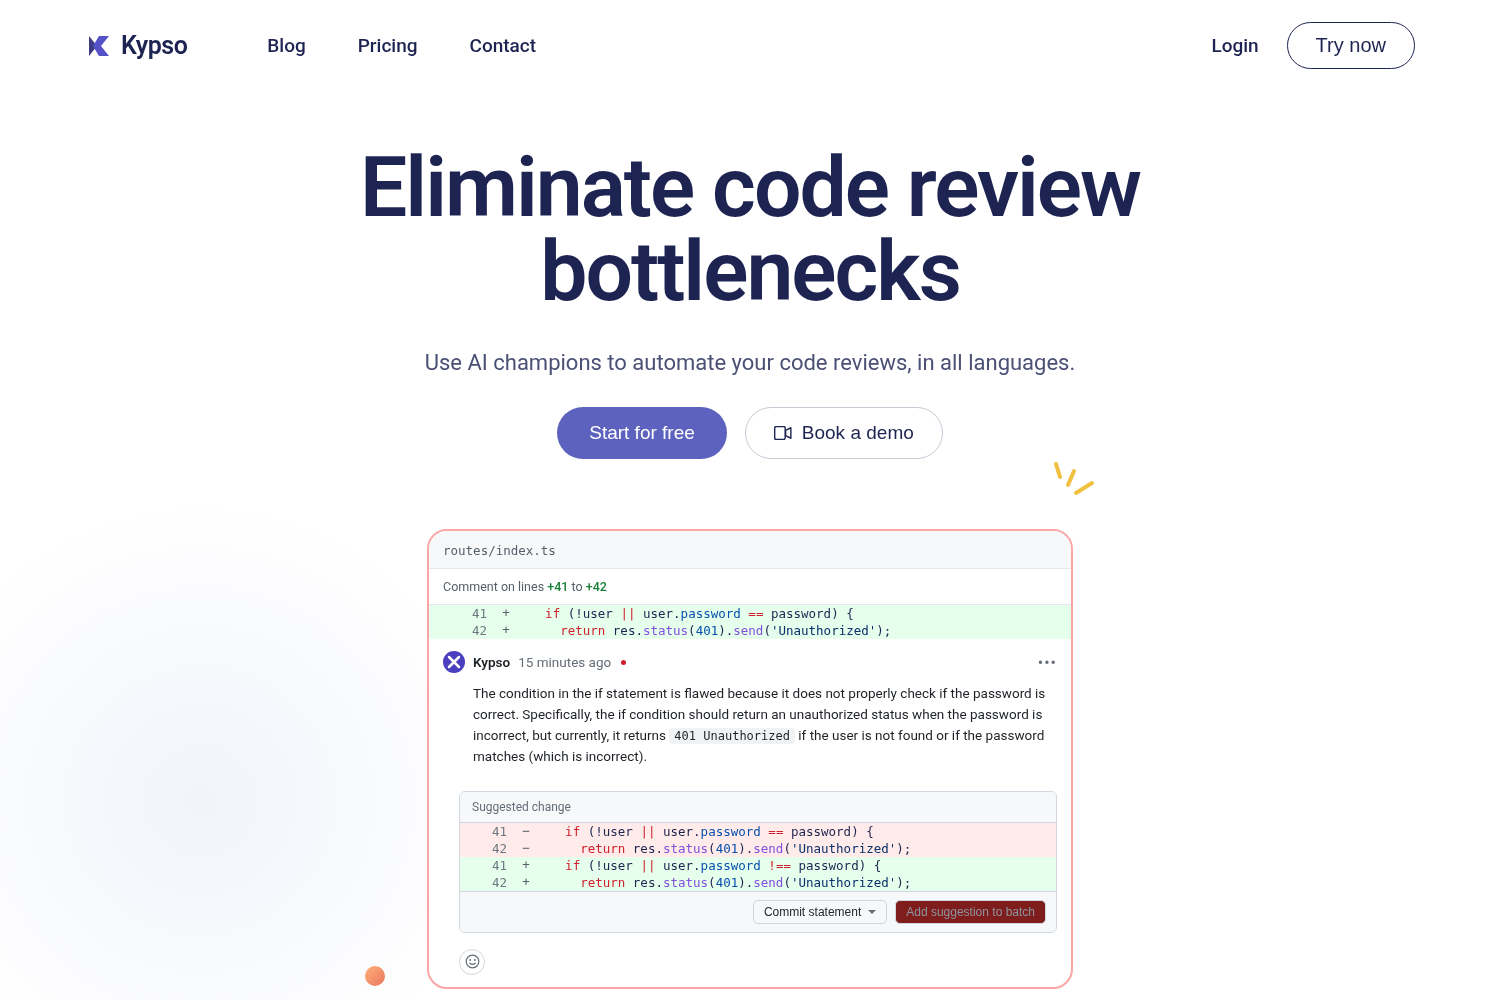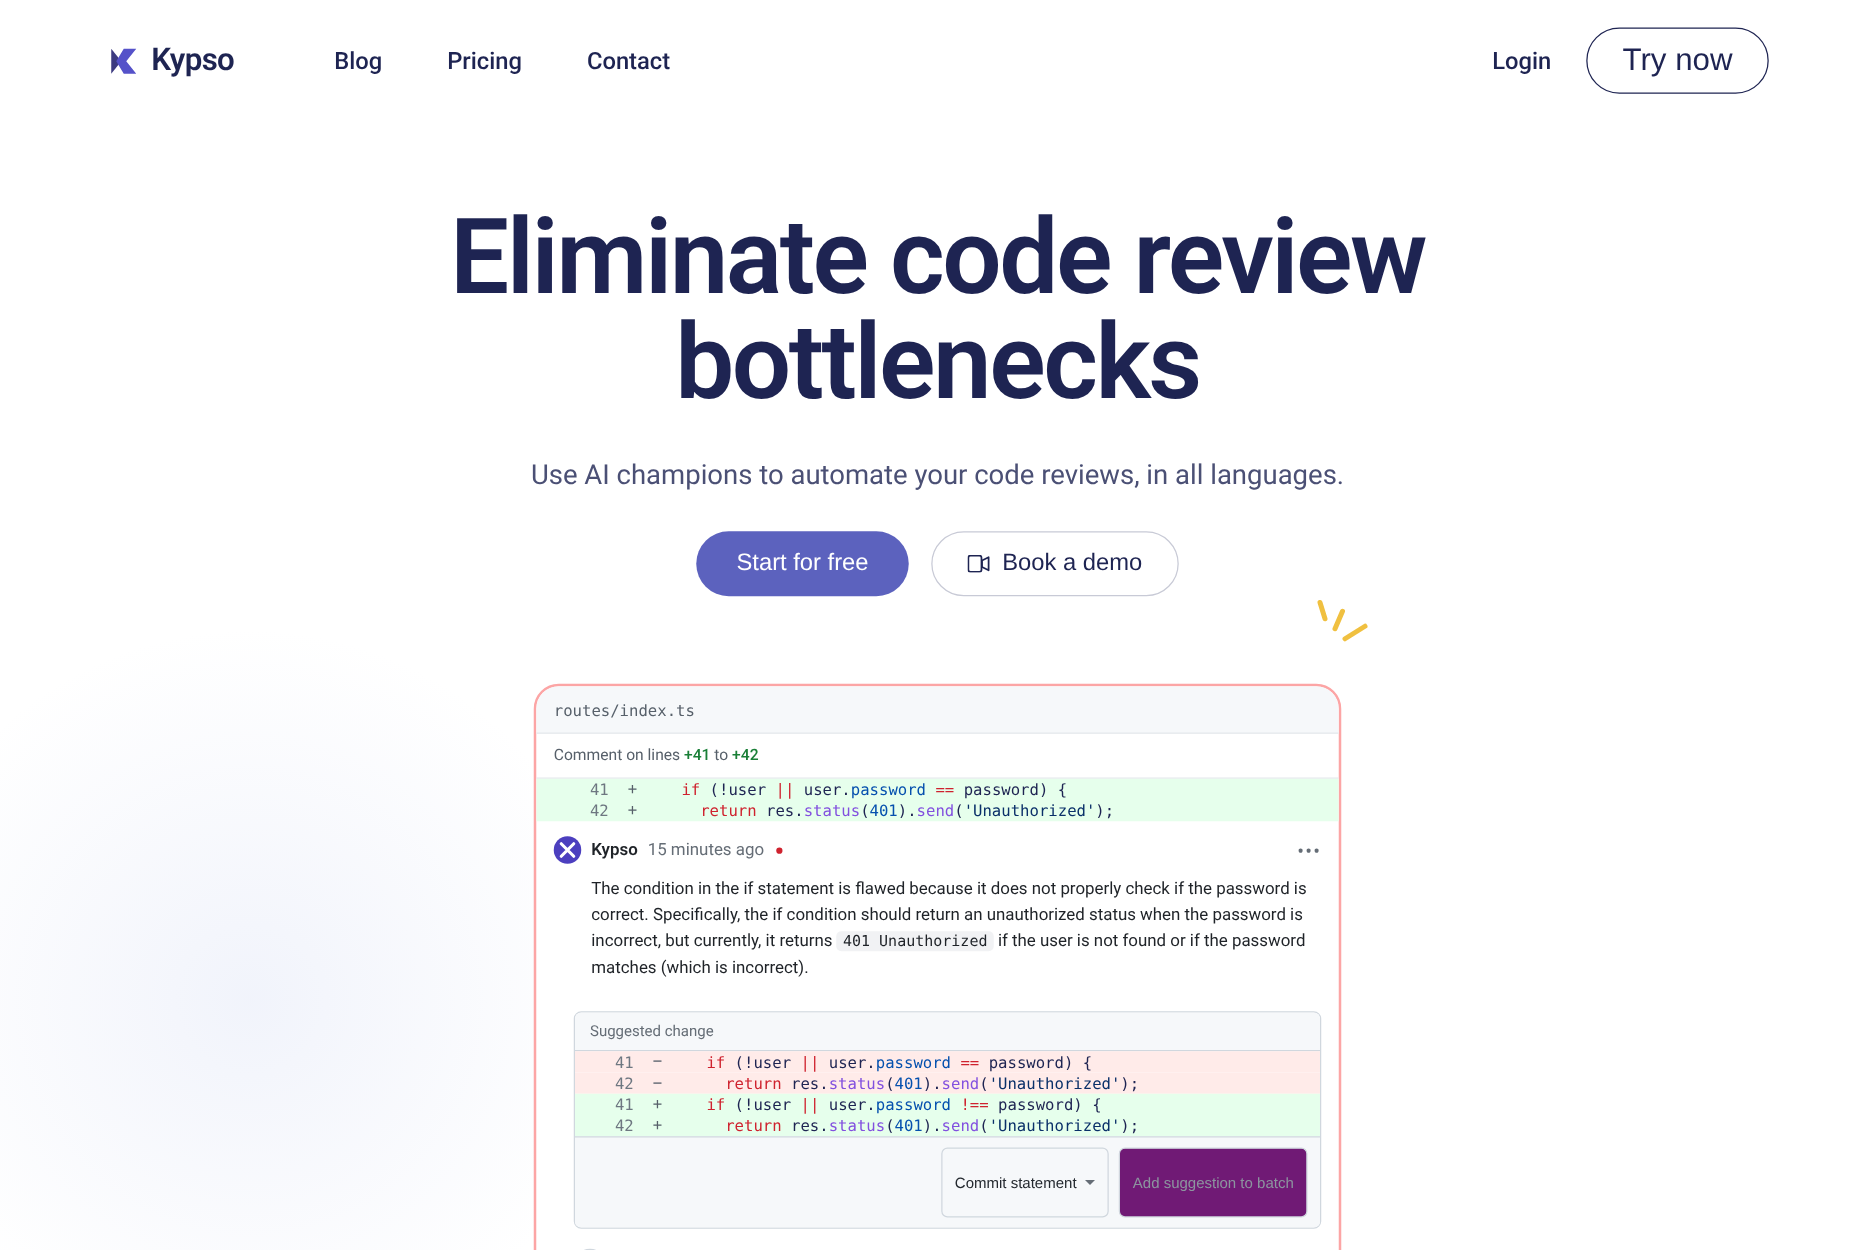--- a/index.html
+++ b/index.html
@@ -7,23 +7,23 @@
 .bg-gradient{position:absolute;left:-100px;bottom:-100px;width:600px;height:600px;background:radial-gradient(circle,rgba(200,210,240,0.25) 0%,transparent 70%);pointer-events:none}
 header{display:flex;align-items:center;justify-content:space-between;padding:22px 85px;position:relative;z-index:2}
 .logo{display:flex;align-items:center;gap:8px}
 .logo-mark{width:28px;height:28px}
 .logo-text{font-size:25px;font-weight:600;color:#1e2452;letter-spacing:-0.5px}
 nav{display:flex;gap:52px;margin-left:80px}
 nav a{color:#1e2452;text-decoration:none;font-size:19px;font-weight:500;cursor:pointer}
 .header-left{display:flex;align-items:center}
 .header-right{display:flex;align-items:center;gap:28px}
 .login-link{color:#1e2452;text-decoration:none;font-size:19px;font-weight:500;cursor:pointer}
-.try-now-btn{padding:11px 28px;border:1.5px solid #1e2452;border-radius:999px;background:#fff;color:#1e2452;font-size:25px;font-weight:500;cursor:pointer}
+.try-now-btn{padding:11px 28px;border:1.5px solid #1e2452;border-radius:999px;background:#fff;color:#1e2452;font-size:20px;font-weight:500;cursor:pointer}
 main{position:relative;z-index:2;text-align:center;padding-top:55px}
-.headline{font-size:84px;font-weight:600;color:#1e2452;line-height:1.0;letter-spacing:-2px;max-width:1000px;margin:12px auto}
+.headline{font-size:84px;font-weight:600;color:#1e2452;line-height:1.0;letter-spacing:-2px;max-width:1000px;margin:0 auto}
 .subhead{font-size:22px;color:#4b5075;margin-top:36px;font-weight:400}
 .cta-row{display:flex;gap:18px;justify-content:center;margin-top:32px;position:relative}
 .start-btn{padding:15px 32px;background:#5c62be;color:#fff;border:none;border-radius:999px;font-size:19px;font-weight:500;cursor:pointer}
 .demo-btn{padding:14px 28px;background:#fff;color:#1e2452;border:1.5px solid #c8cad6;border-radius:999px;font-size:19px;font-weight:400;cursor:pointer;display:flex;align-items:center;gap:10px}
 .video-icon{width:18px;height:14px;display:inline-block}
 .accent-burst{position:absolute;right:397px;top:52px;width:55px;height:55px;pointer-events:none}
 .card{width:646px;margin:70px auto 0;border:2px solid #fca5a5;border-radius:20px;background:#fff;text-align:left;overflow:hidden}
 .card-header{padding:9px 14px;border-bottom:1px solid #e4e7eb;background:#f6f8fa}
 .file-name{font-family:ui-monospace,Menlo,Consolas,monospace;font-size:12.5px;color:#57606a}
 .comment-info{padding:10px 14px;font-size:12.5px;color:#57606a;border-bottom:1px solid #e4e7eb}
@@ -48,21 +48,21 @@
 .commenter-time{font-size:13.5px;color:#656d76}
 .dot-red{width:5px;height:5px;border-radius:50%;background:#cf222e;display:inline-block;margin-left:2px}
 .more-dots{position:absolute;right:0;color:#656d76;cursor:pointer;font-size:16px;letter-spacing:1px}
 .comment-text{font-size:13.5px;color:#1f2328;line-height:1.55;padding-left:30px}
 .code-chip{background:#f1f2f4;padding:1px 5px;border-radius:4px;font-family:ui-monospace,Menlo,Consolas,monospace;font-size:12px}
 .suggest-box{margin:12px 14px 10px 30px;border:1px solid #d0d7de;border-radius:6px;overflow:hidden}
 .suggest-head{padding:8px 12px;font-size:12px;color:#656d76;background:#f6f8fa;border-bottom:1px solid #d0d7de}
 .suggest-actions{display:flex;justify-content:flex-end;gap:8px;padding:8px 10px;background:#f6f8fa;border-top:1px solid #d0d7de}
 .commit-btn{padding:4px 10px;border:1px solid #d0d7de;border-radius:5px;background:#f6f8fa;font-size:12px;color:#24292f;cursor:pointer;display:flex;align-items:center;gap:7px}
 .caret-down{width:0;height:0;border-left:4px solid transparent;border-right:4px solid transparent;border-top:4px solid #656d76}
-.batch-btn{padding:20px 10px;border:1px solid #d0d7de;border-radius:5px;background:#701a75;font-size:12px;color:#8c959f;cursor:pointer}
+.batch-btn{padding:4px 10px;border:1px solid #d0d7de;border-radius:5px;background:#7f1d1d;font-size:12px;color:#8c959f;cursor:pointer}
 .emoji-row{padding:6px 14px 12px 30px}
 .emoji-btn{width:26px;height:26px;border:1px solid #d0d7de;border-radius:50%;background:#fff;cursor:pointer;display:flex;align-items:center;justify-content:center;color:#656d76;font-size:14px}
 .next-avatar{position:absolute;bottom:3px;left:365px;width:20px;height:20px;border-radius:50%;background:linear-gradient(135deg,#ffb07c,#e8765c)}
 .suggest-box .line-no{width:57px}
 </style>
 </head>
 <body>
 <div class="bg-gradient"></div>
 
 <header>

